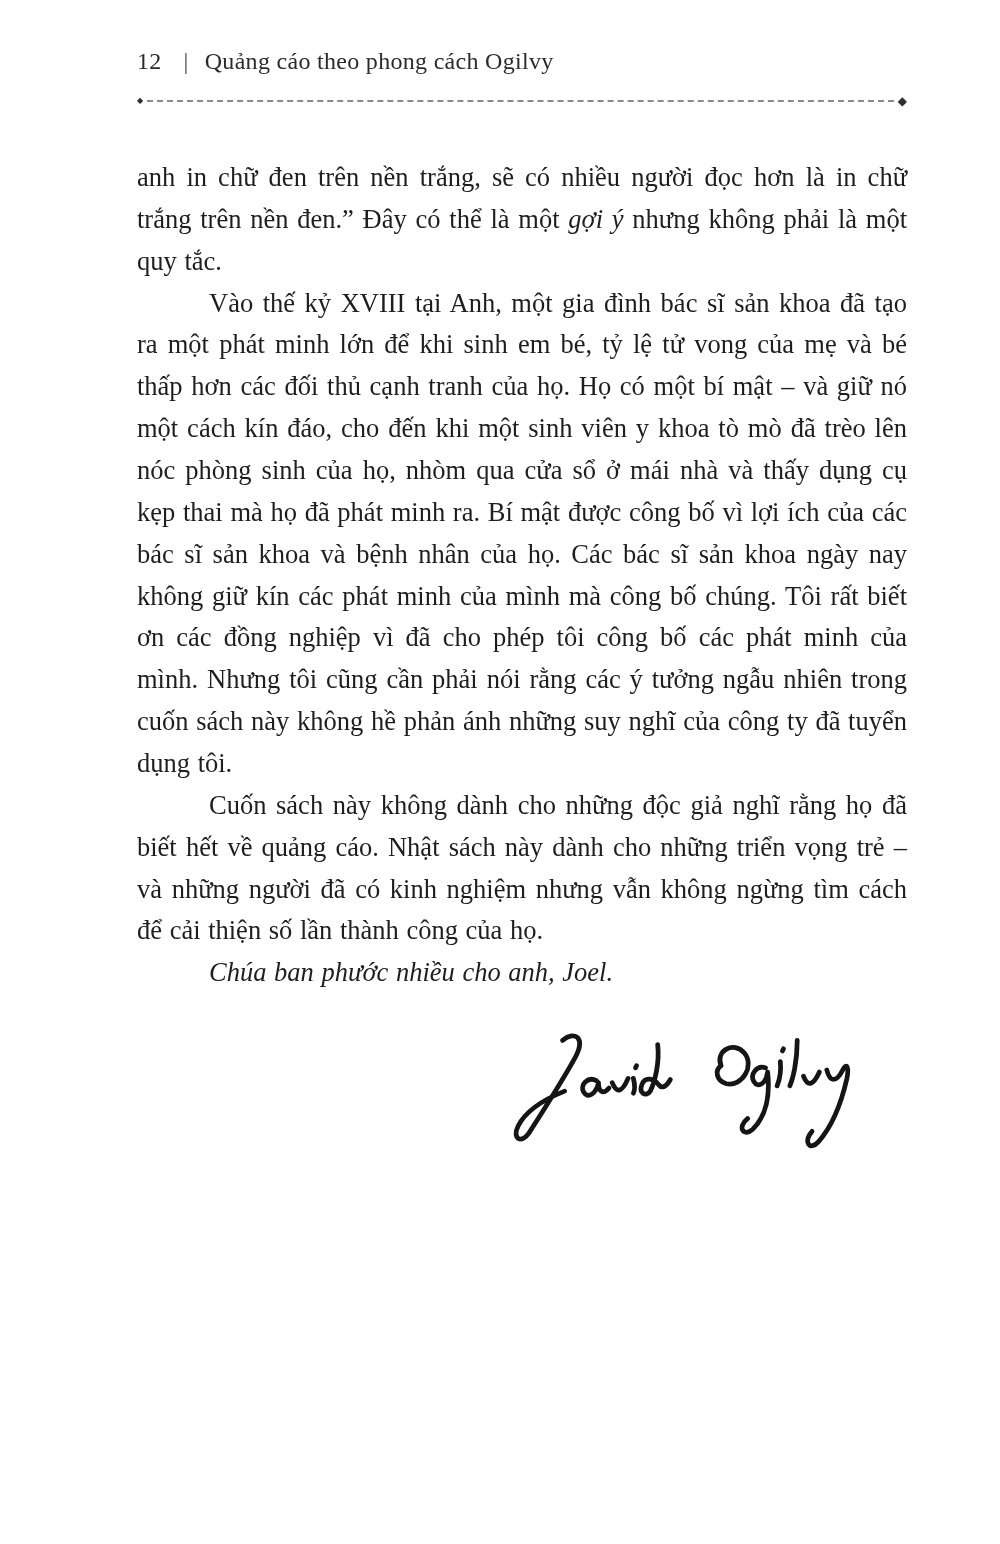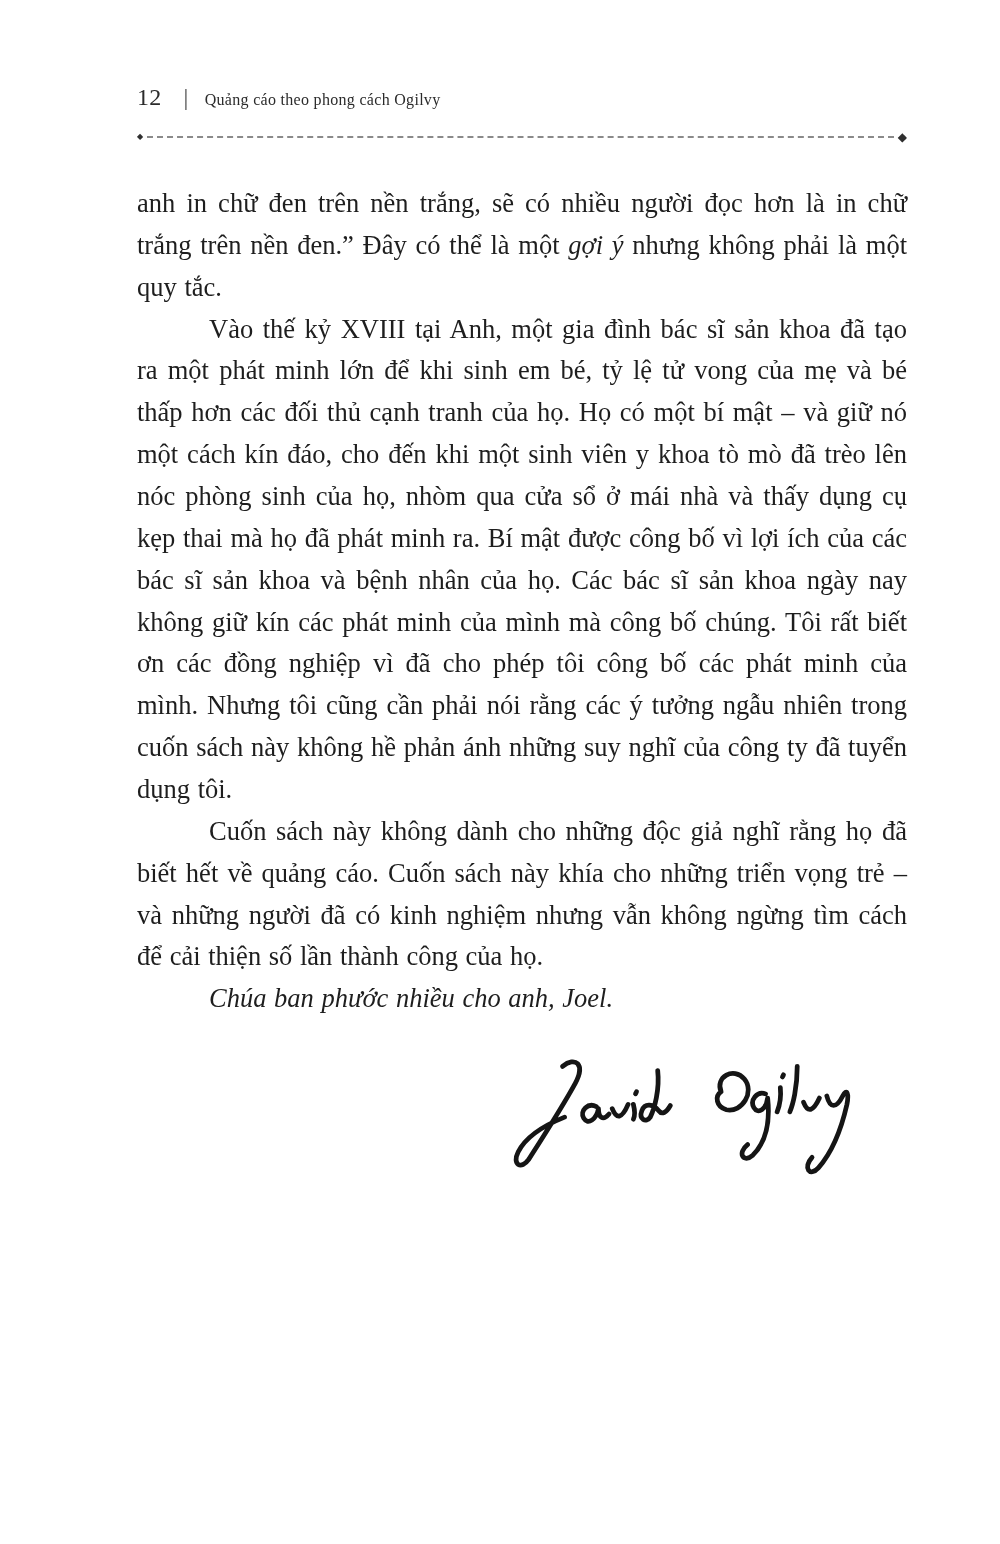--- a/index.html
+++ b/index.html
@@ -2,51 +2,51 @@
 <html lang="vi"><head>
 <meta charset="utf-8">
 <style>
   html,body{margin:0;padding:0;background:#e9e9e9;}
   .page{
     position:relative;
     width:1000px;height:1544px;
     margin:0 auto;
     background:#ffffff;
     box-sizing:border-box;
-    padding:84px 93px 0 137px;
+    padding:48px 93px 0 137px;
     font-family:"Liberation Serif","DejaVu Serif",serif;
     color:#1e1e1e;
     overflow:hidden;
   }
   
   .running-head{
     display:flex;align-items:baseline;
     font-size:24px;color:#2b2b2b;letter-spacing:.3px;
   }
   .running-head .pagenum{font-size:24px;}
   .running-head .sep{margin:0 16px 0 22px;color:#4a4a4a;font-weight:300;}
-  .running-head .runtitle{font-size:16px;}
+  .running-head .runtitle{font-size:24px;}
   
   .rule{
     display:flex;align-items:center;
     margin-top:20px;
     height:12px;
   }
   .rule .dashes{
     flex:1 1 auto;
     border-top:2.5px dashed #8a8a8a;
     height:0;
     margin:0 4px;
   }
   .rule .diamond{color:#2f2f2f;line-height:1;}
   .rule .diamond.left{font-size:8px;}
   .rule .diamond.right{font-size:12px;}
   
   .body-text{
-    margin-top:40px;
+    margin-top:50px;
     font-size:26.5px;
     line-height:1.58;
     text-align:justify;
     word-spacing:1px;
   }
   .body-text p{margin:0;}
   .para{text-indent:72px;}
   .para.noindent{text-indent:0;}
   .closing{text-indent:72px;font-style:italic;}
   em{font-style:italic;}
@@ -76,21 +76,21 @@
     <span class="dashes"></span>
     <span class="diamond right">◆</span>
   </div>
 
   <main class="body-text">
 
     <p class="para noindent"><span>anh in chữ đen trên nền trắng, sẽ có nhiều người đọc hơn là in chữ trắng trên nền đen.” Đây có thể là một </span><em>gợi ý</em><span> nhưng không phải là một quy tắc.</span></p>
 
     <p class="para">Vào thế kỷ XVIII tại Anh, một gia đình bác sĩ sản khoa đã tạo ra một phát minh lớn để khi sinh em bé, tỷ lệ tử vong của mẹ và bé thấp hơn các đối thủ cạnh tranh của họ. Họ có một bí mật – và giữ nó một cách kín đáo, cho đến khi một sinh viên y khoa tò mò đã trèo lên nóc phòng sinh của họ, nhòm qua cửa sổ ở mái nhà và thấy dụng cụ kẹp thai mà họ đã phát minh ra. Bí mật được công bố vì lợi ích của các bác sĩ sản khoa và bệnh nhân của họ. Các bác sĩ sản khoa ngày nay không giữ kín các phát minh của mình mà công bố chúng. Tôi rất biết ơn các đồng nghiệp vì đã cho phép tôi công bố các phát minh của mình. Nhưng tôi cũng cần phải nói rằng các ý tưởng ngẫu nhiên trong cuốn sách này không hề phản ánh những suy nghĩ của công ty đã tuyển dụng tôi.</p>
 
-    <p class="para">Cuốn sách này không dành cho những độc giả nghĩ rằng họ đã biết hết về quảng cáo. Cuốn sách này khía cho những triển vọng trẻ – và những người đã có kinh nghiệm nhưng vẫn không ngừng tìm cách để cải thiện số lần thành công của họ.</p>
+    <p class="para">Cuốn sách này không dành cho những độc giả nghĩ rằng họ đã biết hết về quảng cáo. Nhật sách này dành cho những triển vọng trẻ – và những người đã có kinh nghiệm nhưng vẫn không ngừng tìm cách để cải thiện số lần thành công của họ.</p>
 
 
 
     <p class="closing">Chúa ban phước nhiều cho anh, Joel.</p>
 
   </main>
 
   <div class="signature" role="img" aria-label="David Ogilvy">
     <svg viewBox="0 0 350 120" xmlns="http://www.w3.org/2000/svg">
 

